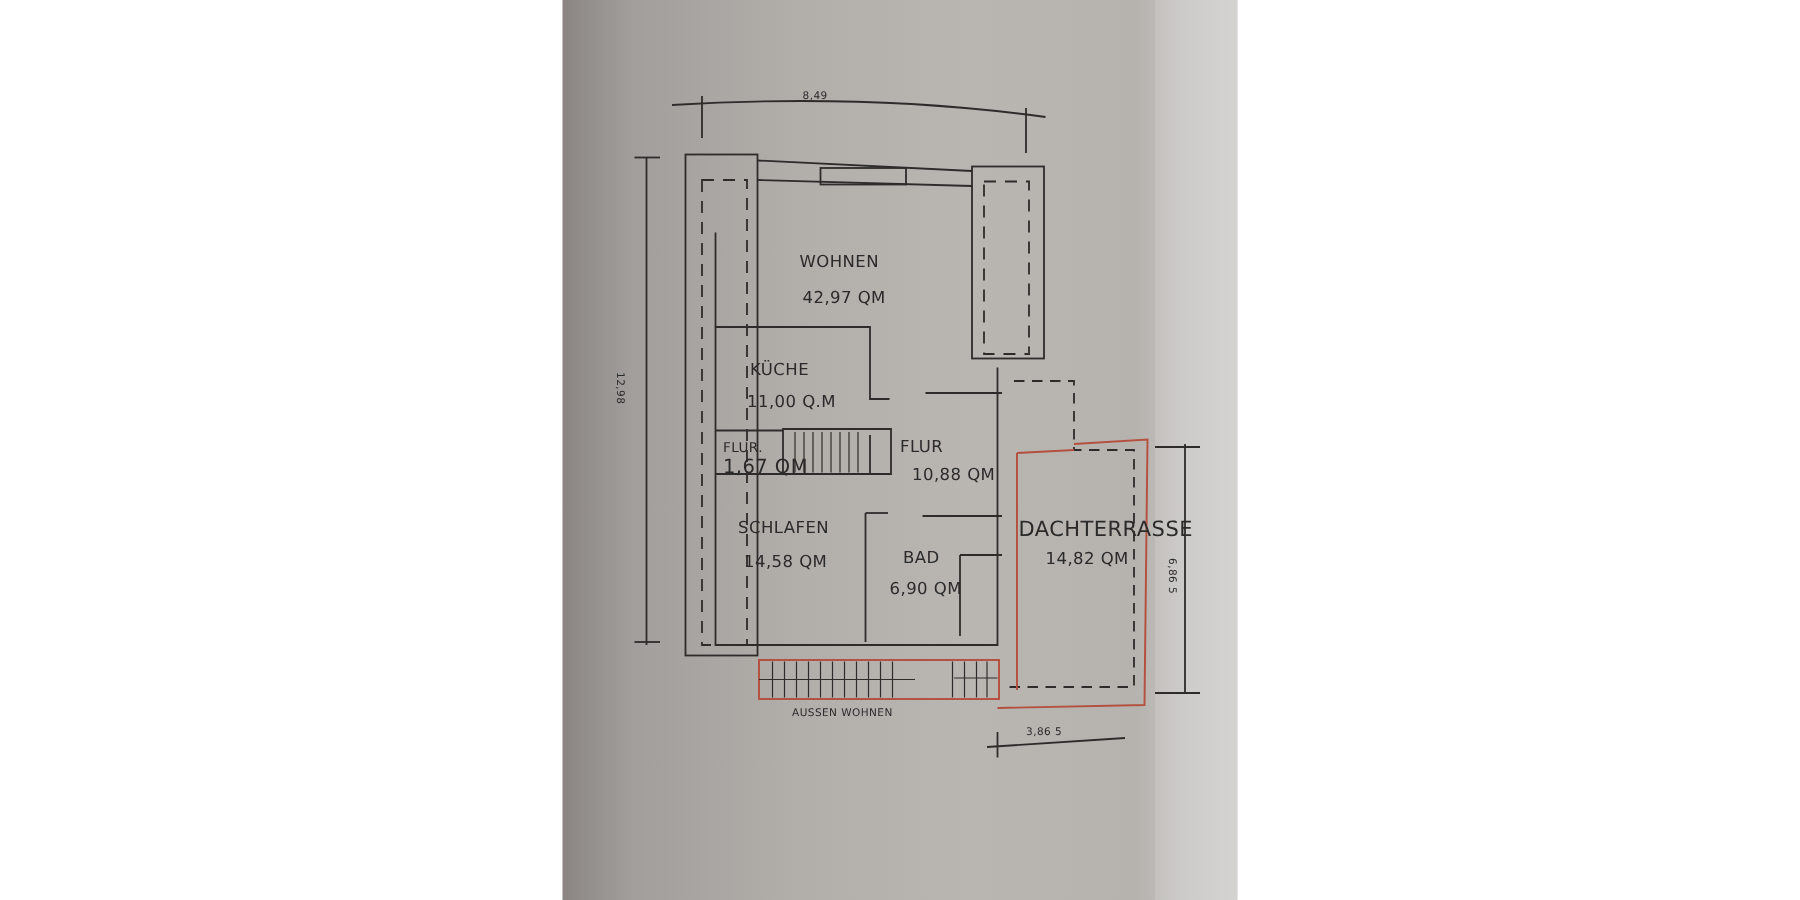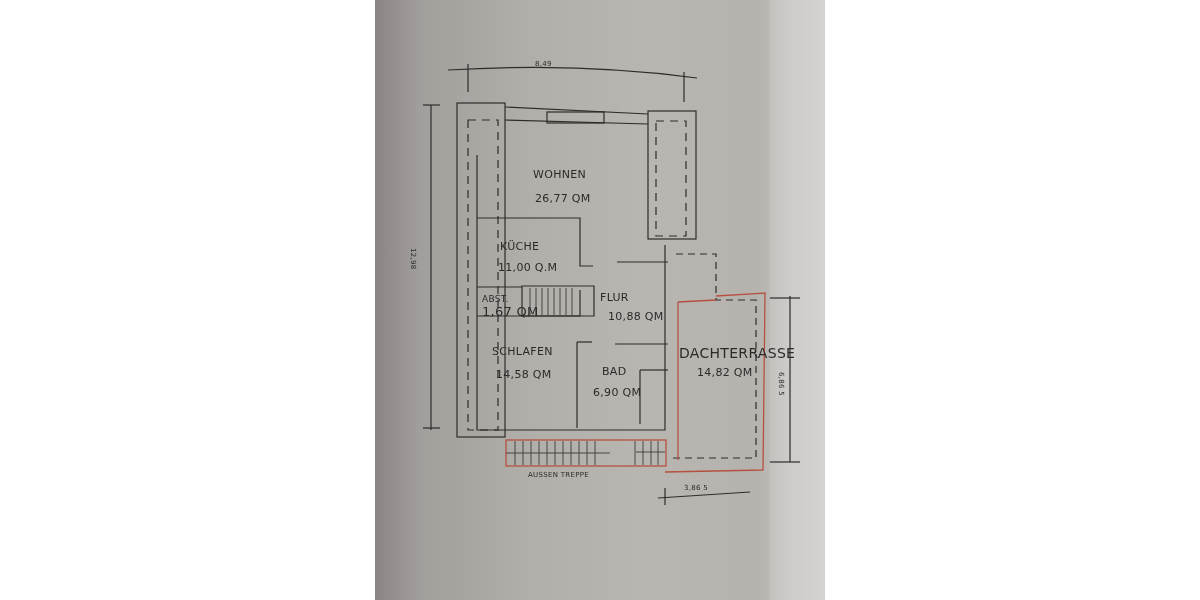--- a/index.html
+++ b/index.html
@@ -99,26 +99,26 @@
     <line x1="636" y1="452" x2="665" y2="452"></line>
   </g>
 </svg>
 
 <div class="lbl small" style="left:535px;top:60px">8,49</div>
 <div class="lbl small rot" style="left:417px;top:248px">12,98</div>
 <div class="lbl small rot" style="left:785px;top:372px">6,86 5</div>
 <div class="lbl small" style="left:684px;top:484px">3,86 5</div>
 
 <div class="lbl" style="left:533px;top:168px">WOHNEN</div>
-<div class="lbl" style="left:535px;top:192px">26,77 QM</div>
+<div class="lbl" style="left:535px;top:192px">42,97 QM</div>
 <div class="lbl" style="left:500px;top:240px">KÜCHE</div>
 <div class="lbl" style="left:498px;top:261px">11,00 Q.M</div>
-<div class="lbl" style="left:482px;top:294px;font-size:9px">ABST.</div>
+<div class="lbl" style="left:482px;top:294px;font-size:9px">FLUR.</div>
 <div class="lbl" style="left:482px;top:304px;font-size:13px">1,67 QM</div>
 <div class="lbl" style="left:600px;top:291px">FLUR</div>
 <div class="lbl" style="left:608px;top:310px">10,88 QM</div>
 <div class="lbl" style="left:492px;top:345px">SCHLAFEN</div>
 <div class="lbl" style="left:496px;top:368px">14,58 QM</div>
 <div class="lbl" style="left:602px;top:365px">BAD</div>
 <div class="lbl" style="left:593px;top:386px">6,90 QM</div>
 <div class="lbl" style="left:679px;top:345px;font-size:14px">DACHTERRASSE</div>
 <div class="lbl" style="left:697px;top:366px">14,82 QM</div>
-<div class="lbl small" style="left:528px;top:471px">AUSSEN TREPPE</div>
+<div class="lbl small" style="left:528px;top:471px">AUSSEN WOHNEN</div>
 
 </body></html>

